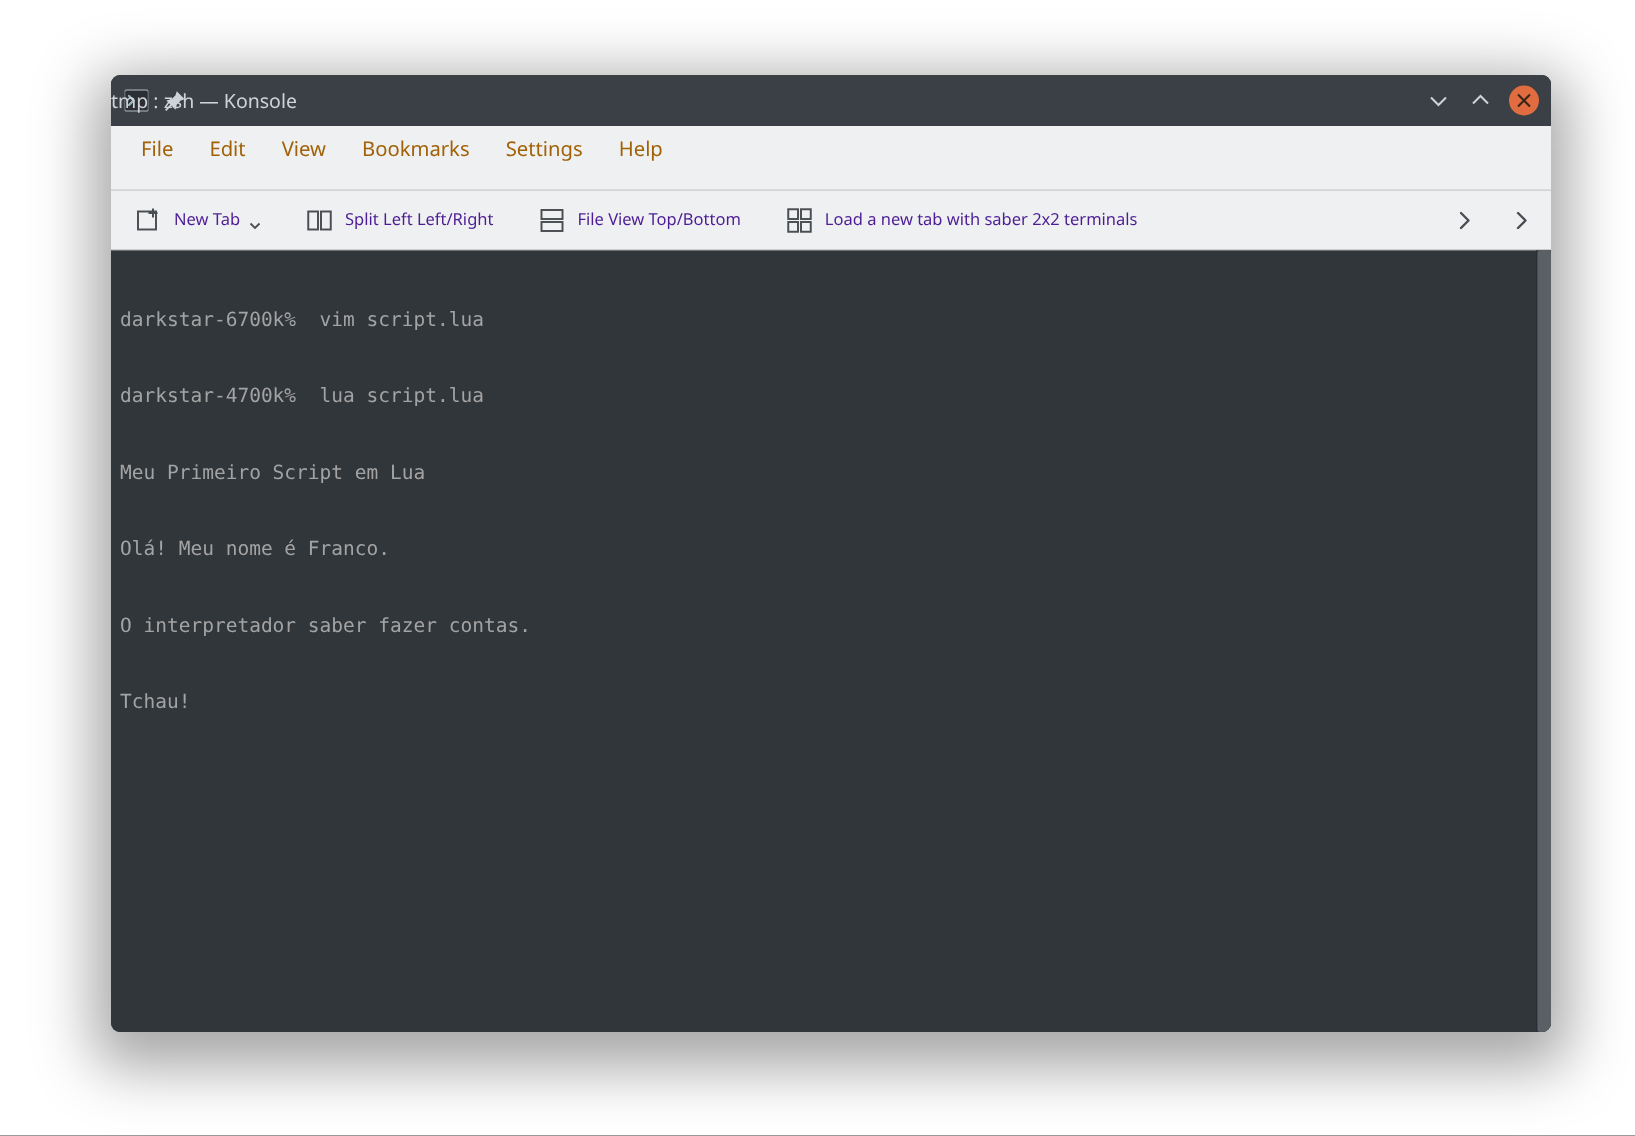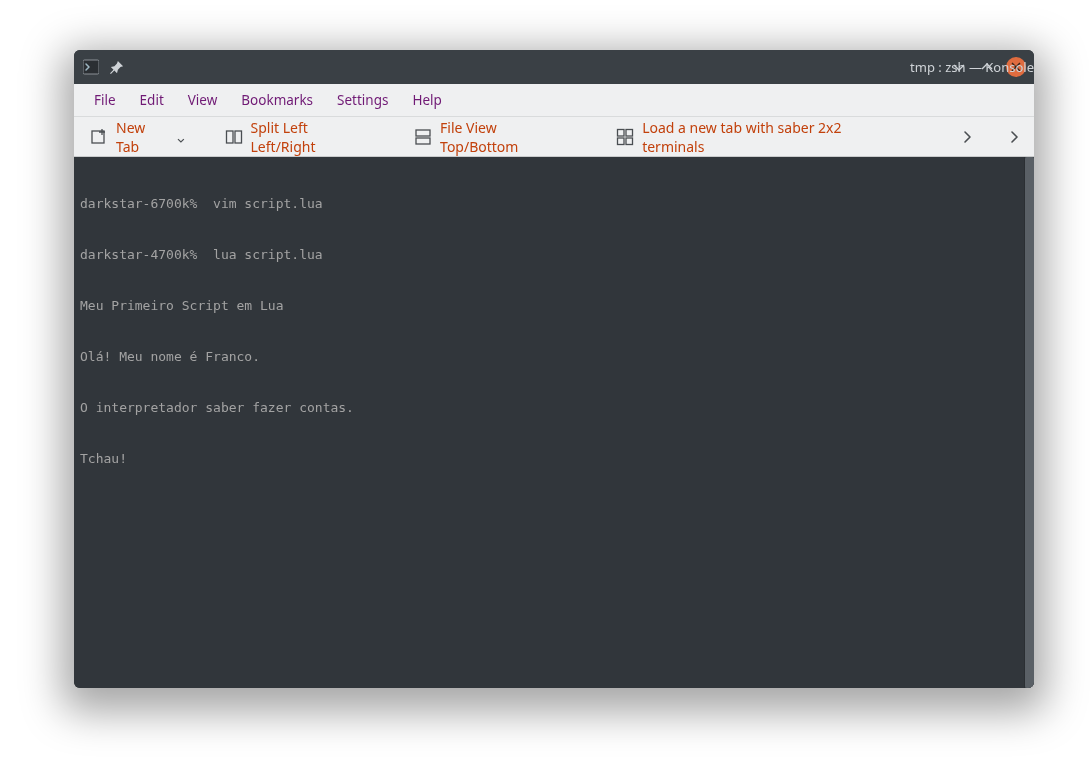--- a/index.html
+++ b/index.html
@@ -38,21 +38,21 @@
     gap: 8px;
     padding-left: 8px;
   }
   .title-icon {
     width: 18px; height: 18px;
     display: flex; align-items: center; justify-content: center;
   }
   .title-text {
     position: absolute;
     left: 0; right: 0;
-    text-align: right;
+    text-align: left;
     pointer-events: none;
     color: #cfd3d7;
   }
   .titlebar-right {
     margin-left: auto;
     display: flex;
     align-items: center;
     gap: 10px;
     padding-right: 8px;
   }
@@ -62,43 +62,42 @@
     color: #cfd3d7;
     cursor: pointer;
   }
   .close-btn {
     width: 20px; height: 20px;
     border-radius: 50%;
     background: #e06c3f;
     display: flex; align-items: center; justify-content: center;
   }
   .menubar {
-    height: 33px;
+    height: 43px;
     background: #eff0f1;
     display: flex;
-    align-items: center;
     gap: 0;
     padding: 0 8px;
     font-size: 13.5px;
-    color: #701a75;
+    color: #a16207;
     border-bottom: 1px solid #d9dbdc;
   }
   .menu-item {
     padding: 6px 12px;
     cursor: pointer;
   }
   .toolbar {
     height: 40px;
     background: #eff0f1;
     display: flex;
     align-items: center;
-    font-size: 14px;
-    color: #c2410c;
+    font-size: 11px;
+    color: #4c1d95;
     padding: 0 6px;
-    gap: 20px;
+    gap: 10px;
     border-bottom: 1px solid #c9cbcc;
   }
   .tool-btn {
     display: flex;
     align-items: center;
     gap: 8px;
     padding: 6px 10px;
     cursor: pointer;
     border-radius: 3px;
   }

